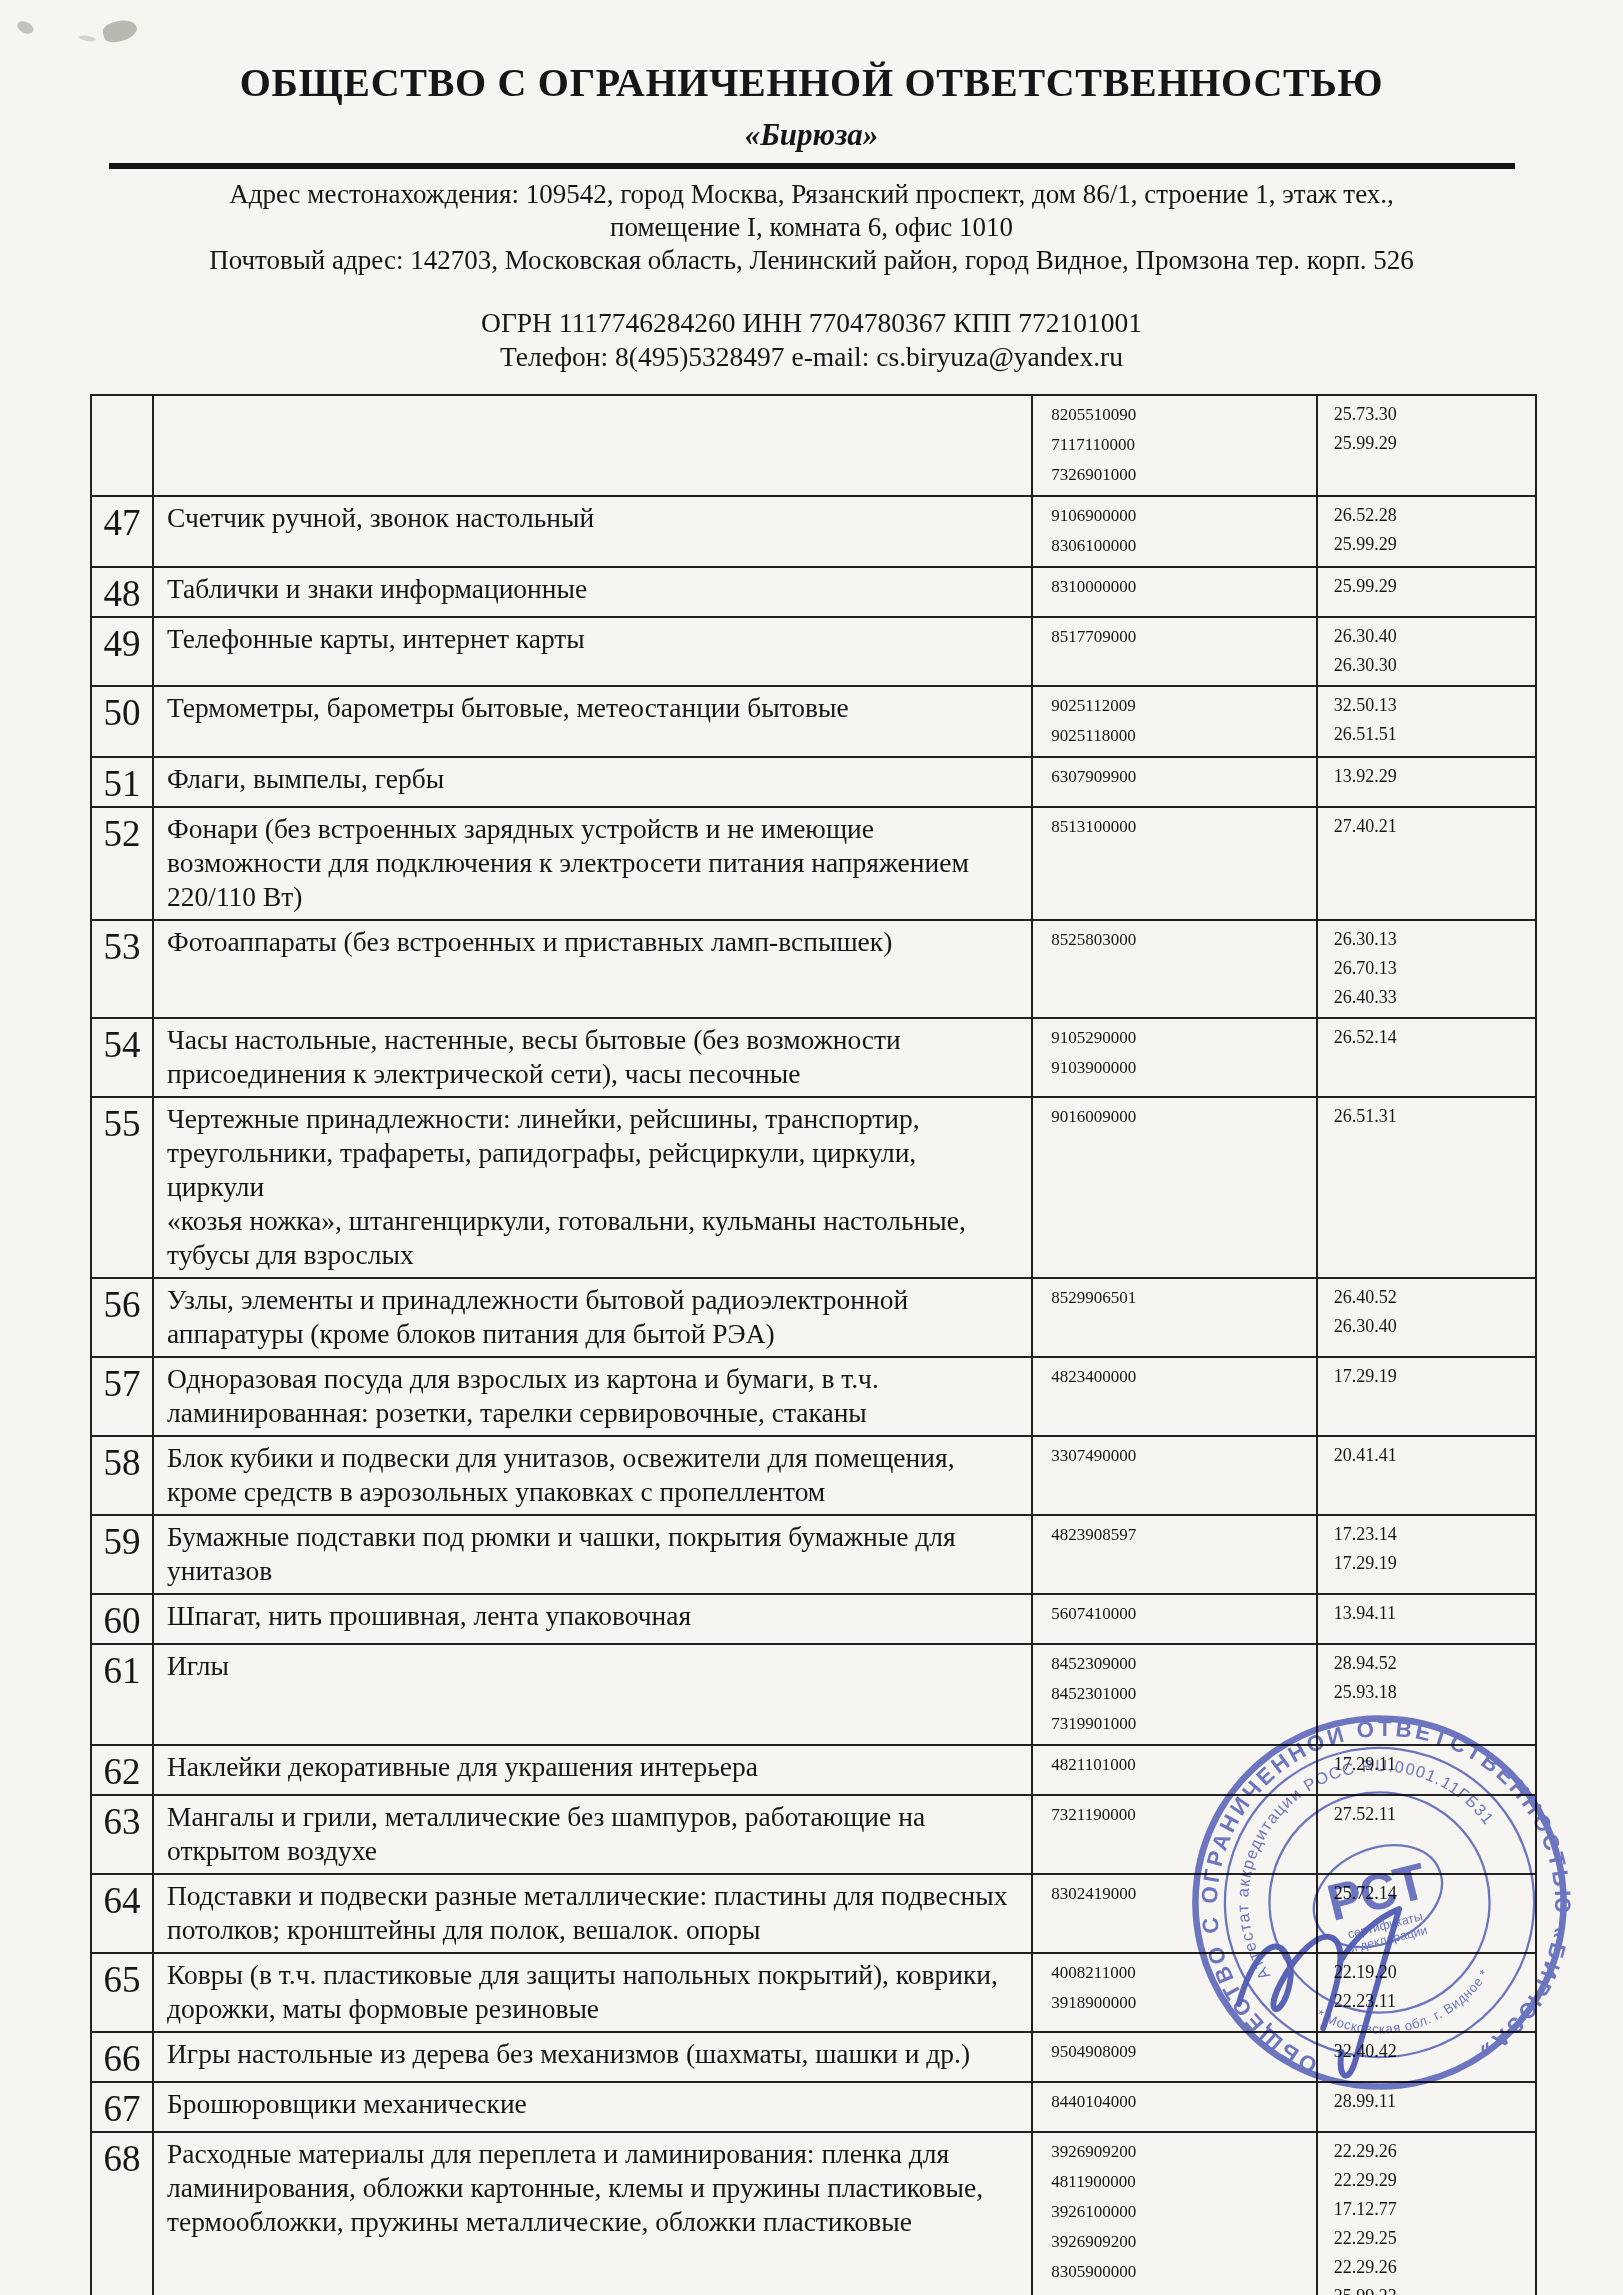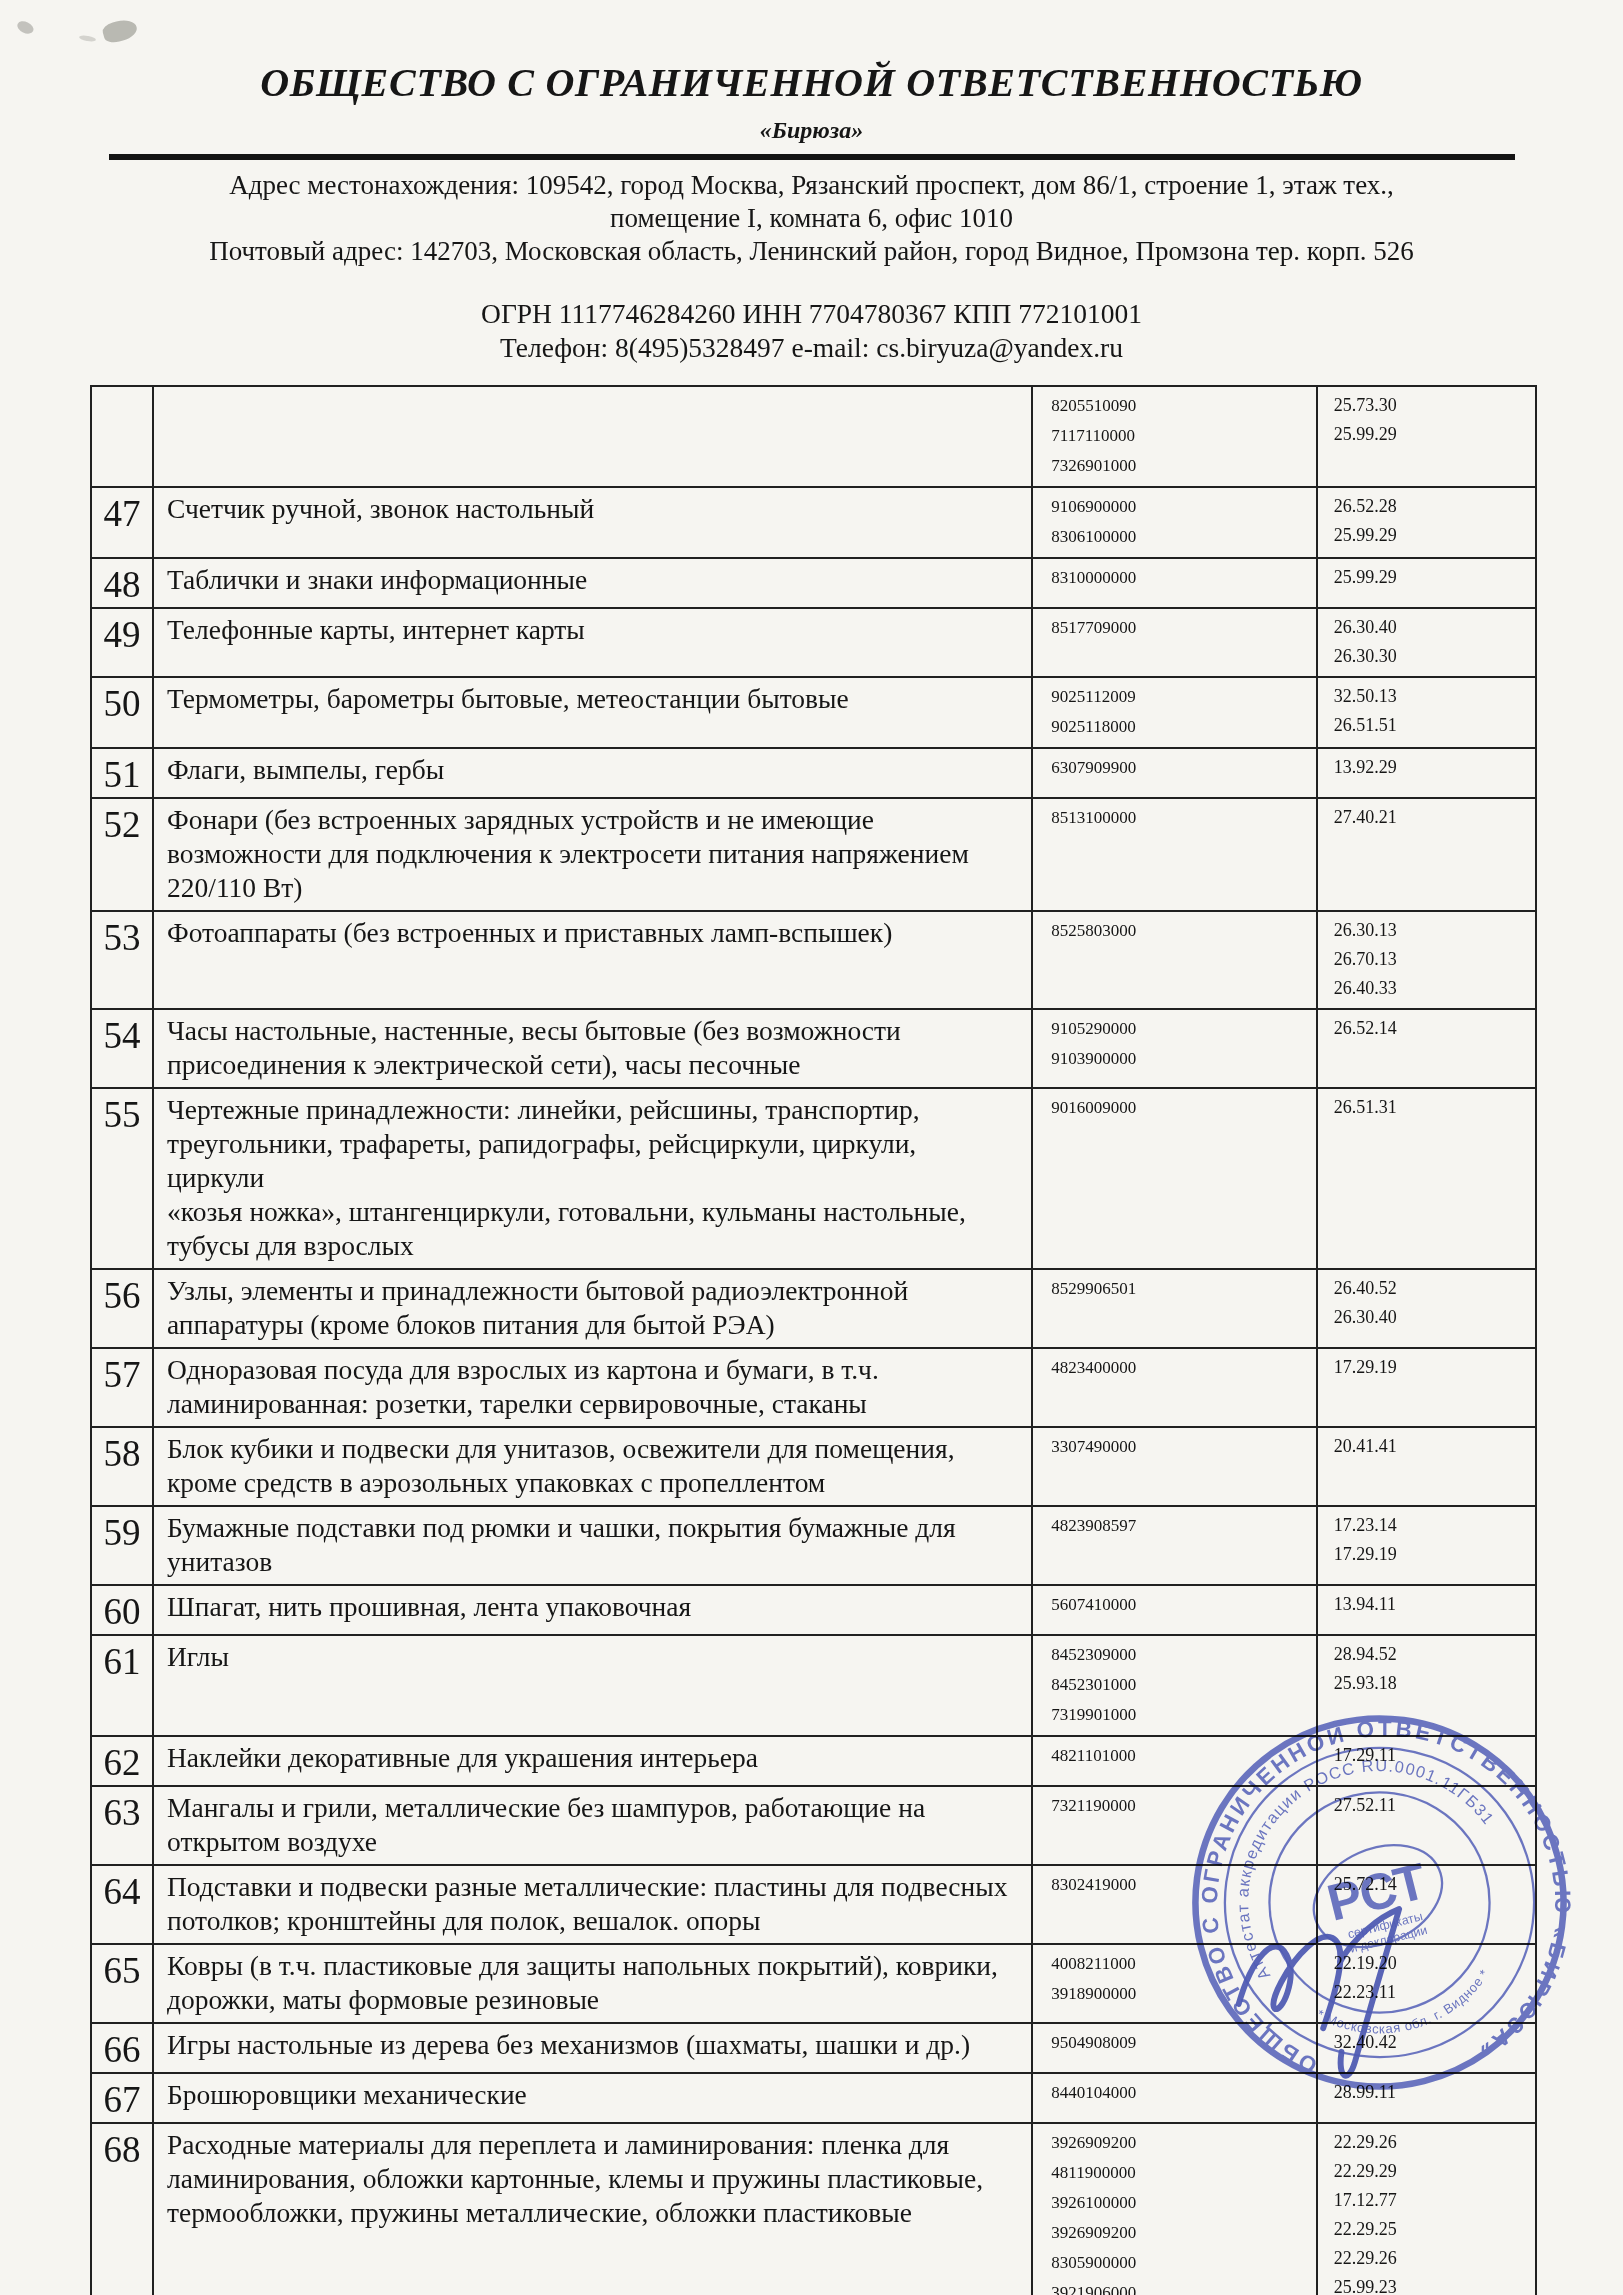--- a/index.html
+++ b/index.html
@@ -15,26 +15,25 @@
   
   .speck{position:absolute;background:#86867e;border-radius:50%;}
   .speck.s1{left:17px;top:22px;width:17px;height:10.5px;opacity:.45;transform:rotate(25deg);}
   .speck.s2{left:103px;top:21px;width:34px;height:19.6px;opacity:.55;transform:rotate(-15deg);border-radius:40% 60% 55% 45%;}
   .speck.s3{left:79px;top:36px;width:17px;height:5.2px;opacity:.3;transform:rotate(10deg);}
 
   .header{padding-top:59px;text-align:center;}
   .title{
     font-size:40px;
     font-weight:bold;
-    font-style:italic;
     letter-spacing:0.7px;
   }
   .subtitle{
     margin-top:10.5px;
-    font-size:24px;
+    font-size:31px;
     font-weight:bold;
     font-style:italic;
   }
   .rule{
     margin:10.5px auto 0 auto;
     width:1406px;
     height:5.9px;
     background:#141414;
   }
   .addr{margin-top:9.2px;font-size:27px;line-height:33px;}

